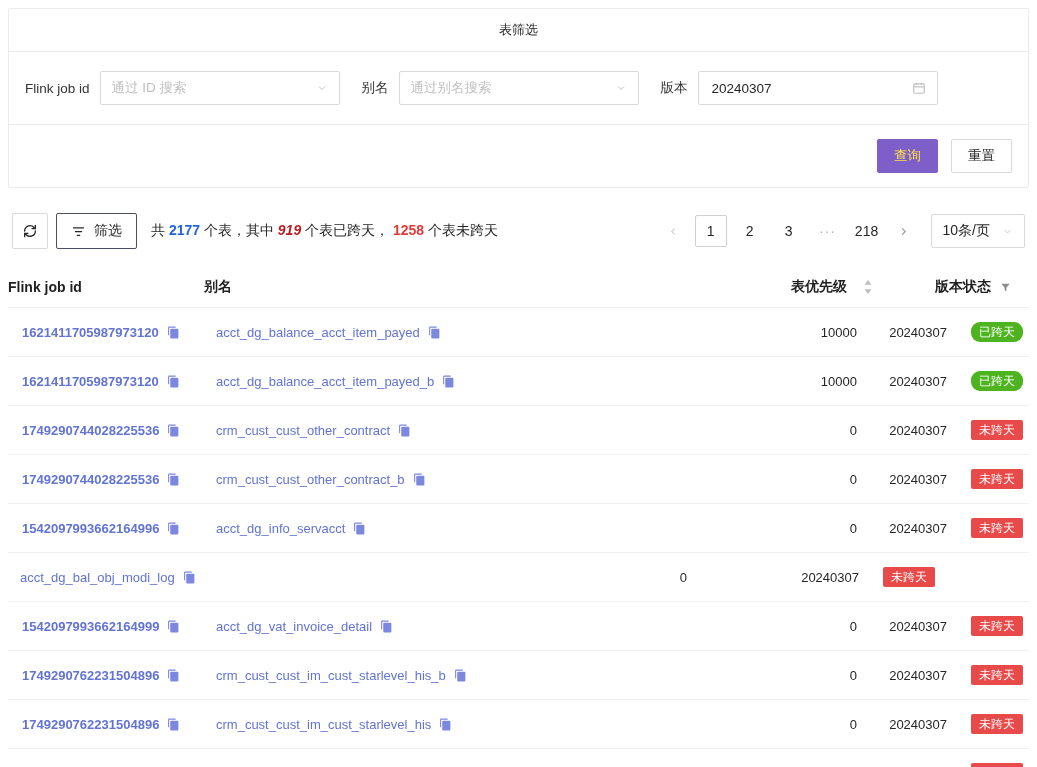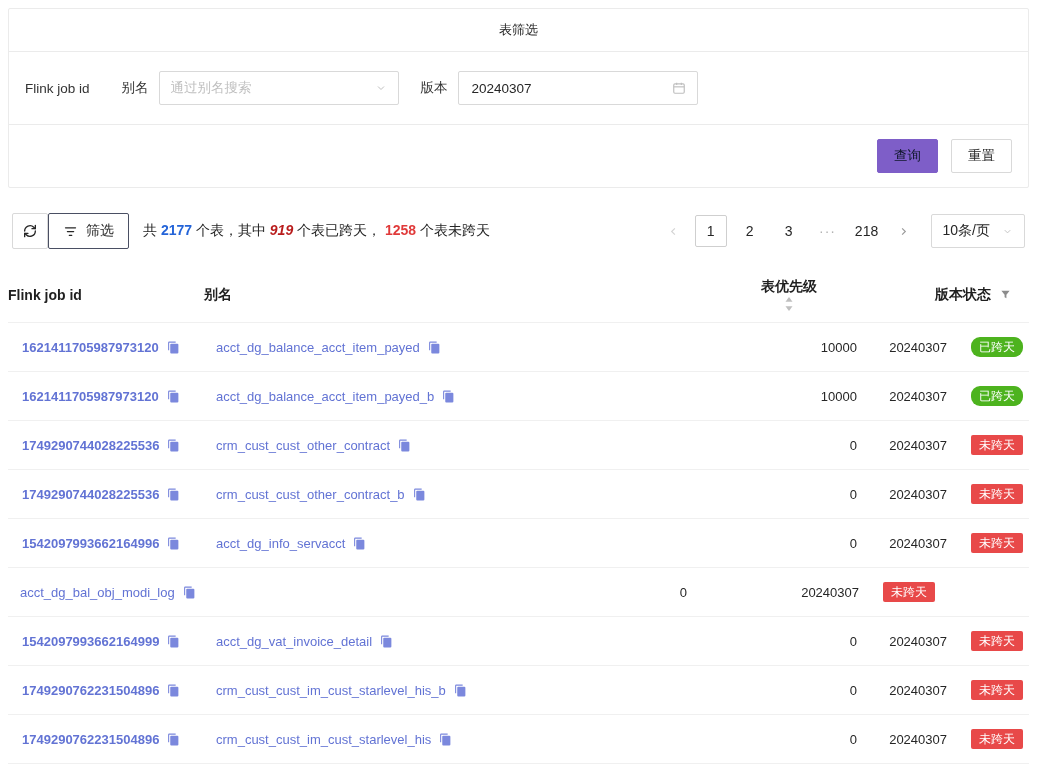--- a/index.html
+++ b/index.html
@@ -25,31 +25,31 @@
   }
   .placeholder { color:#bfbfbf; font-size:13.5px; }
   .chev { color:#bfbfbf; display:flex; }
   .datebox input {
     border:none; outline:none; width:180px; font-size:13.5px; color:#262626;
     font-family:inherit; background:transparent;
   }
   .cal { color:#bfbfbf; display:flex; }
   .card-actions { display:flex; justify-content:flex-end; gap:13px; padding:14px 16px; }
   .btn { height:34px; padding:0 16px; border-radius:2px; font-size:13.5px; cursor:pointer; font-family:inherit; }
-  .btn-primary { background:#7e5ec8; border:1px solid #7e5ec8; color:#0f172a; }
+  .btn-primary { background:#7e5ec8; border:1px solid #7e5ec8; color:#fde047; }
   .btn-default { background:#fff; border:1px solid #d9d9d9; color:#262626; }
 
   
   .toolbar { display:flex; align-items:center; margin-top:25px; padding:0 4px; }
   .icon-btn {
     width:36px; height:36px; border:1px solid #d9d9d9; border-radius:2px; background:#fff;
     display:flex; align-items:center; justify-content:center; cursor:pointer; color:#262626;
   }
   .filter-toggle {
-    margin-left:0; height:36px; padding:0 14px; border:1px solid #4a4f63; border-radius:2px;
+    margin-left:8px; height:36px; padding:0 14px; border:1px solid #4a4f63; border-radius:2px;
     background:#fff; display:flex; align-items:center; gap:8px; font-size:14px; color:#262626;
     cursor:pointer; font-family:inherit;
   }
   .summary { margin-left:14px; font-size:14px; color:#262626; white-space:nowrap; }
   .num { font-weight:600; }
   .num-total { color:#2464d8; }
   .num-crossed { color:#b91c1c;font-style:italic; }
   .num-uncrossed { color:#e03a3a; }
 
   
@@ -74,21 +74,21 @@
   .table { margin-top:18px; }
   .trow {
     display:grid; grid-template-columns:196px 1fr 170px 88px 66px;
     align-items:center; border-bottom:1px solid #f0f0f0;
   }
   .cell { padding:14px 0; font-size:13px; }
   .thead .cell { padding:11px 0; font-size:14px; font-weight:600; color:#1f1f1f; }
   .cell-id { padding-left:14px; display:flex; align-items:center; gap:8px;font-weight:bold; }
   .cell-alias { padding-left:12px; display:flex; align-items:center; gap:8px; }
   .cell-priority { text-align:right; padding-right:18px; }
-  .thead .cell-priority { display:flex; align-items:center; justify-content:flex-end; gap:1px; padding-right:2px;flex-direction:column; }
+  .thead .cell-priority { display:flex; align-items:center; justify-content:flex-end; gap:16px; padding-right:2px; }
   .cell-version { text-align:right; padding-right:16px; }
   .cell-status { padding-left:8px; }
   .thead .cell-status { display:flex; align-items:center; gap:9px; }
   .link { color:#6273d4; text-decoration:none; cursor:pointer; word-break:break-all; }
   .copy { color:#7b88dd; display:flex; cursor:pointer; flex:none; }
   .sorter { color:#bfbfbf; display:flex; flex-direction:column; line-height:0; cursor:pointer; }
   .col-funnel { color:#8c8c8c; display:flex; cursor:pointer; }
   .badge {
     display:inline-block; padding:4px 8px; border-radius:2px;
     color:#fff; font-size:12px; line-height:1; white-space:nowrap;
@@ -100,20 +100,28 @@
 <body>
 
 <div class="page">
 
   <section class="filter-card">
     <div class="card-header">表筛选</div>
 
     <div class="card-filters">
       <div class="field">
         <label>Flink job id</label>
+        <div class="selectbox">
+          <span class="placeholder">通过 ID 搜索</span>
+          <span class="chev">
+            <svg width="12" height="12" viewBox="0 0 24 24" fill="none" stroke="currentColor" stroke-width="2">
+                <polyline points="6 9 12 15 18 9"></polyline>
+              </svg>
+          </span>
+        </div>
       </div>
 
       <div class="field">
         <label>别名</label>
         <div class="selectbox">
           <span class="placeholder">通过别名搜索</span>
           <span class="chev">
             <svg width="12" height="12" viewBox="0 0 24 24" fill="none" stroke="currentColor" stroke-width="2">
                 <polyline points="6 9 12 15 18 9"></polyline>
               </svg>

